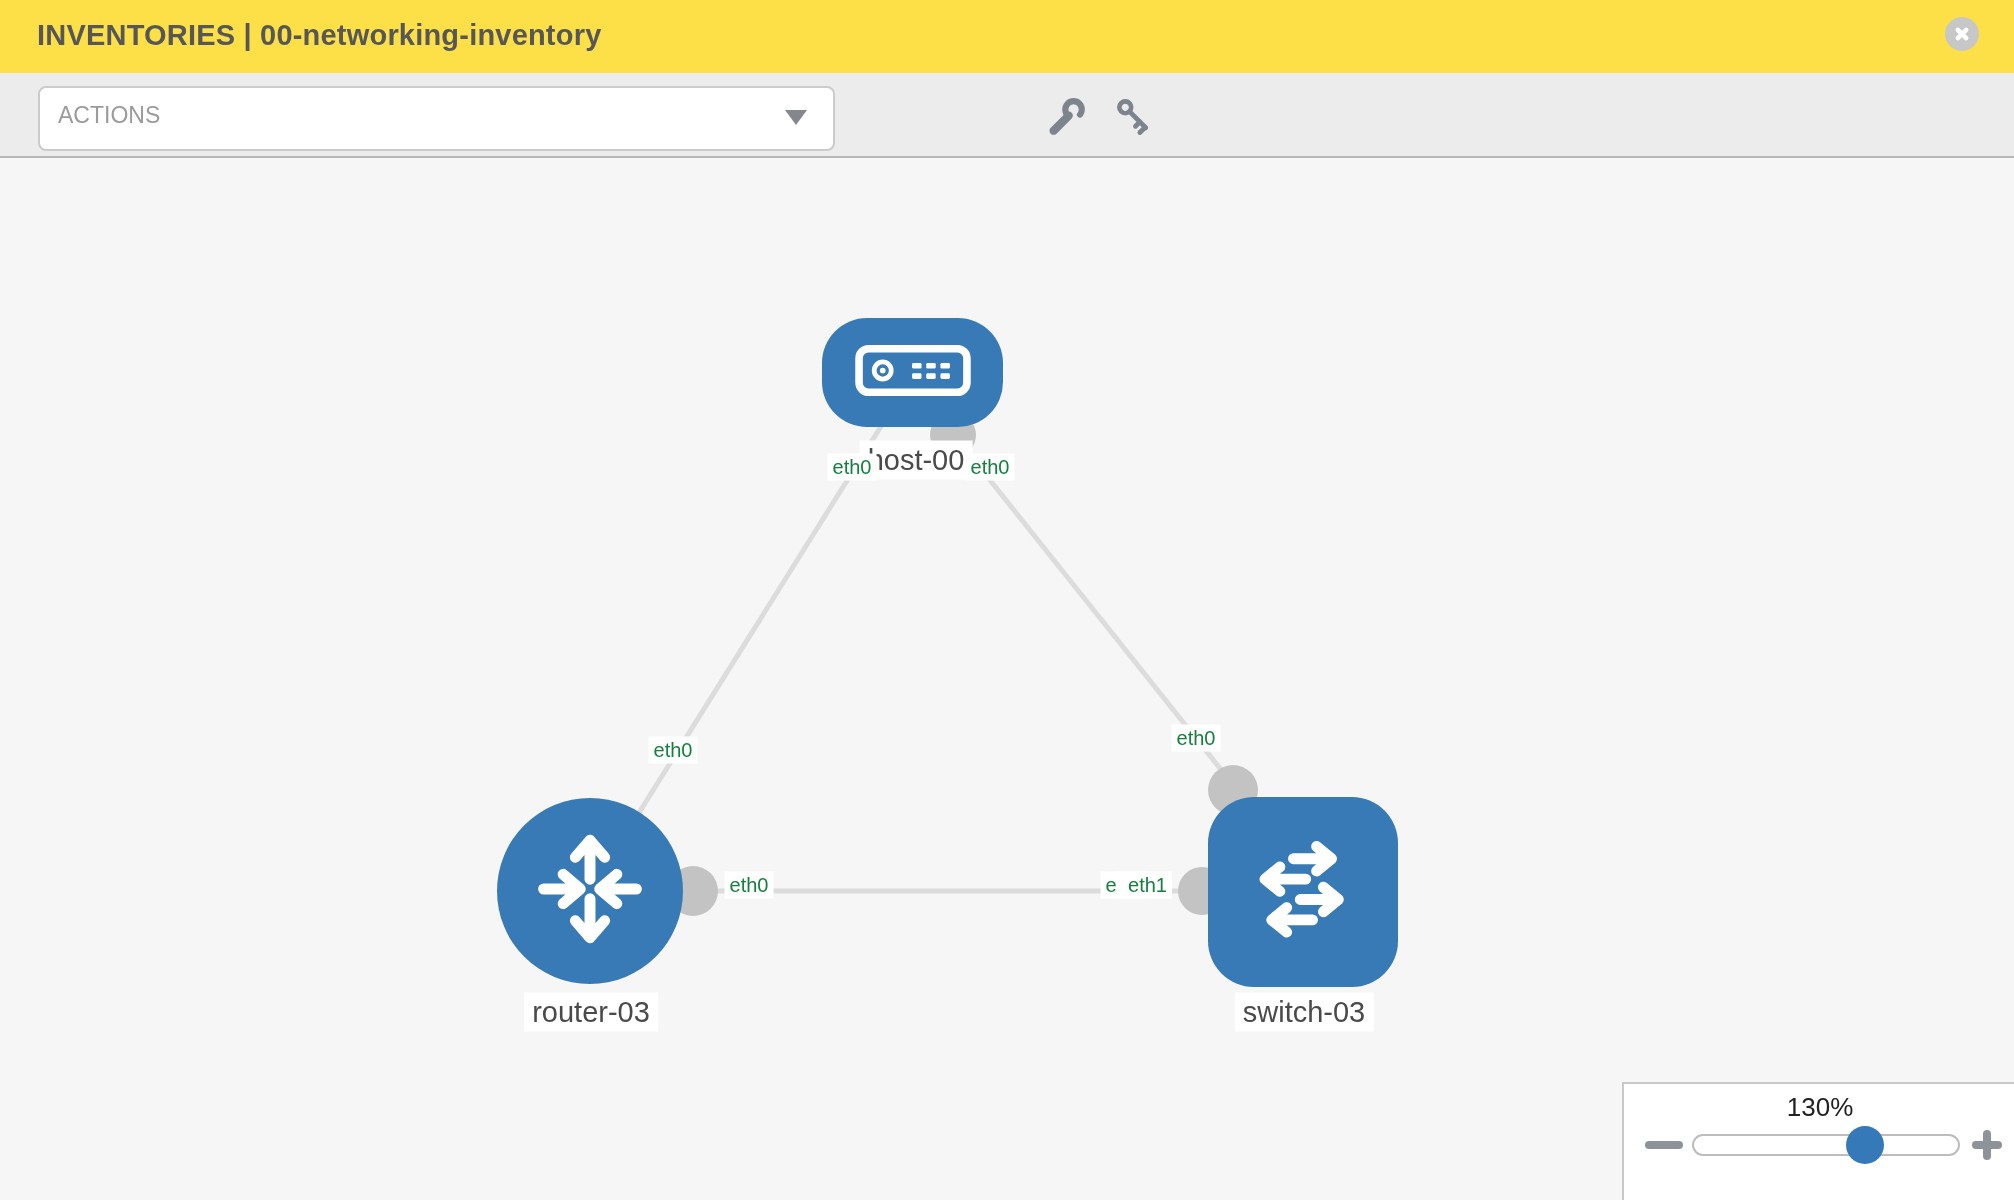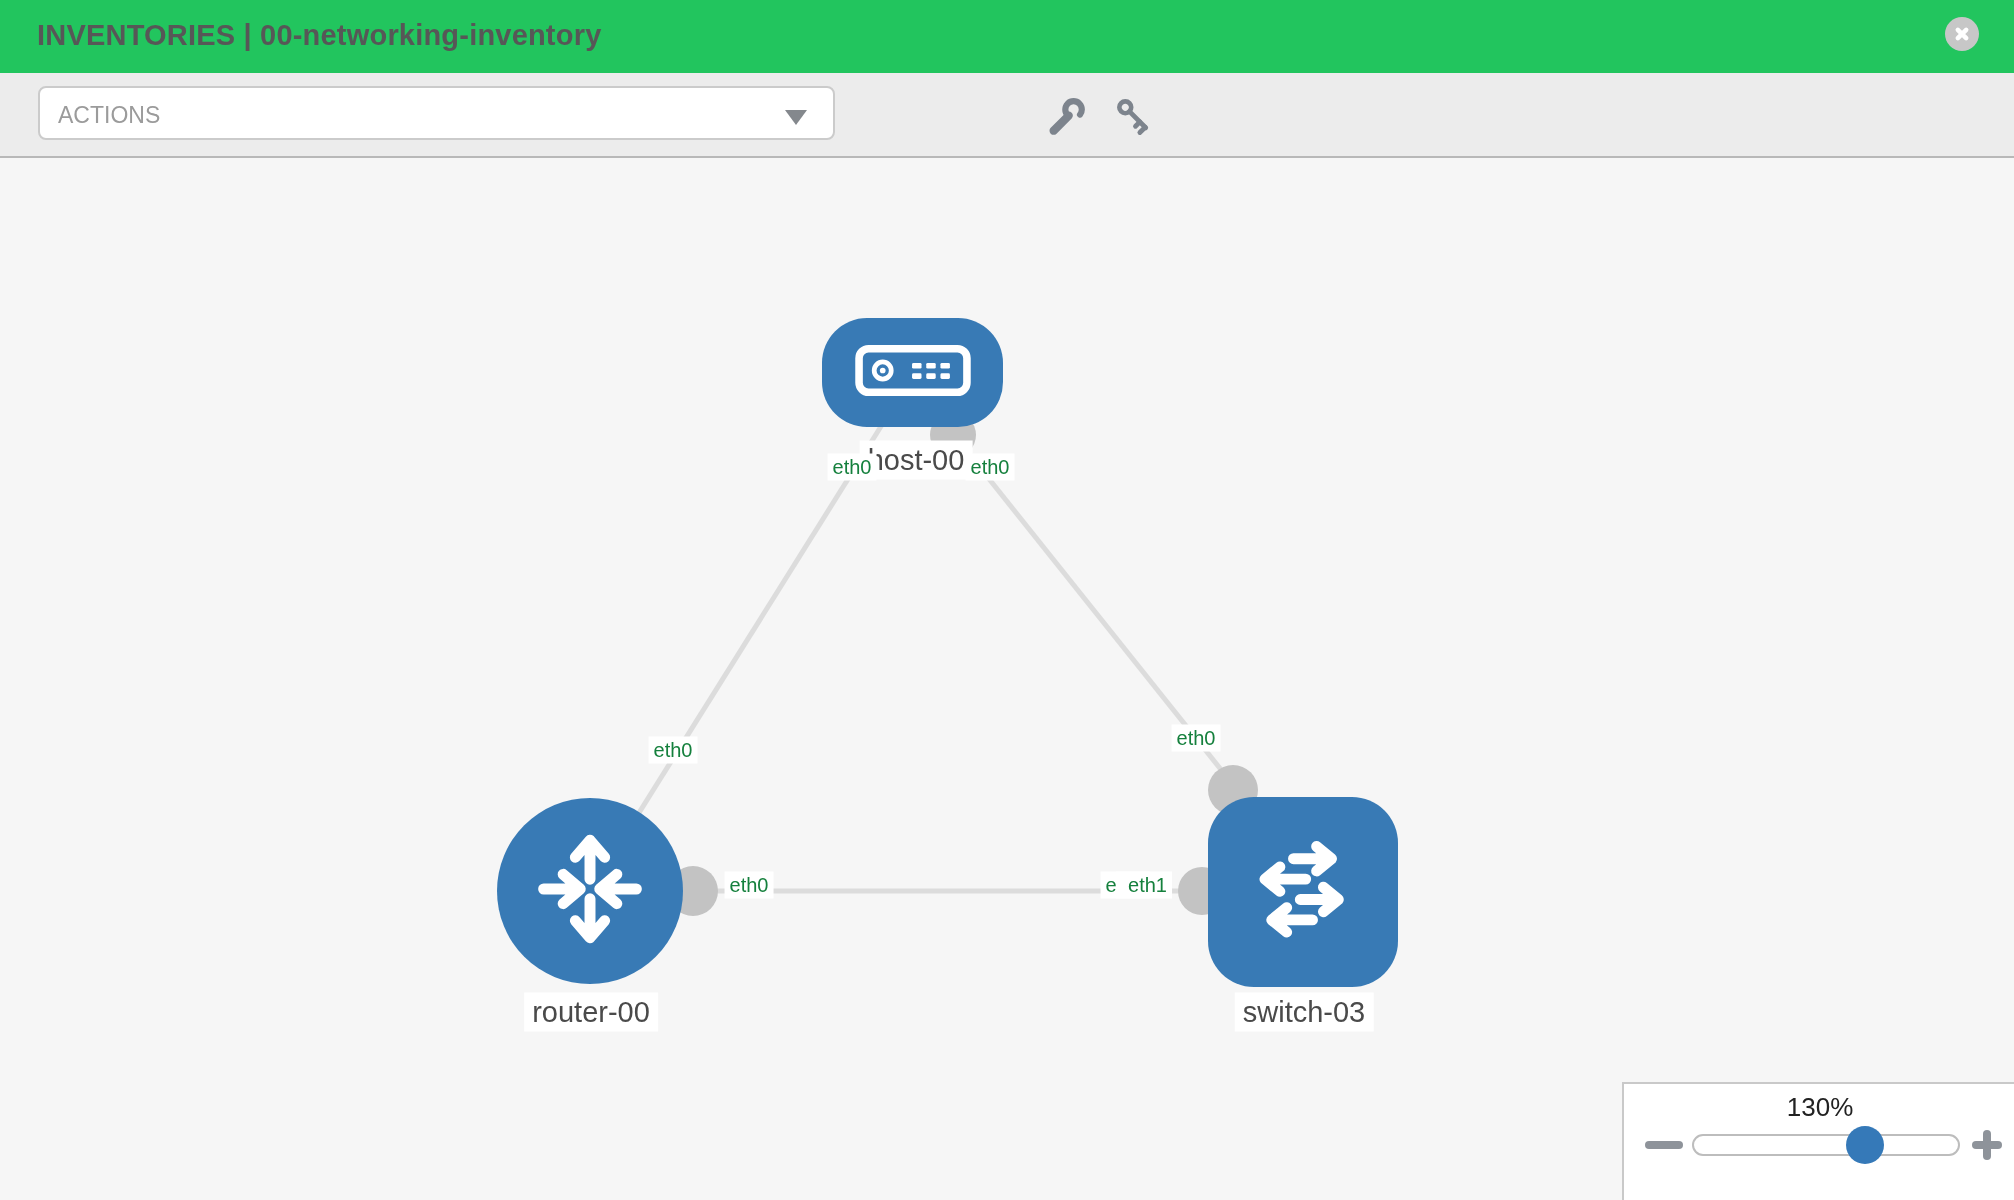--- a/index.html
+++ b/index.html
@@ -1,32 +1,32 @@
 <!DOCTYPE html>
 <html><head>
 <meta charset="utf-8">
 <style>
   * { margin:0; padding:0; box-sizing:border-box; }
   html,body { width:2014px; height:1200px; overflow:hidden;
     font-family:"Liberation Sans", sans-serif; background:#f6f6f6; }
 
   
   .header { position:absolute; left:0; top:0; width:2014px; height:92px;
-    background:#22c55e; border-bottom:1px solid #d7d7d7; }
+    background:#fde047; border-bottom:1px solid #d7d7d7; }
   .header .title { position:absolute; left:37px; top:0; line-height:71px;
     font-size:29px; font-weight:700; color:#575757; letter-spacing:.2px; }
   .close-btn { position:absolute; left:1945px; top:17px; width:34px; height:34px;
     border:none; border-radius:50%; background:#c7c7c7; cursor:pointer;
     display:flex; align-items:center; justify-content:center; padding:0; }
   .close-btn svg { width:20px; height:20px; display:block; }
 
   
   .toolbar { position:absolute; left:0; top:73px; width:2014px; height:85px;
     background:#ececec; border-bottom:2px solid #b8b8b8; }
-  .fake-select { position:absolute; top:13px; height:54px; background:#fff;
+  .fake-select { position:absolute; top:13px; height:65px; background:#fff;
     border:2px solid #cbcbcb; border-radius:8px; cursor:pointer; }
   .fake-select .sel-label { position:absolute; left:18px; top:0; line-height:54px;
     font-size:23px; color:#9b9b9b; }
   .caret { position:absolute; right:26px; top:22px; width:0; height:0;
     border-left:11px solid transparent; border-right:11px solid transparent;
     border-top:15px solid #84888d; }
   .select-actions { left:38px; width:797px; }
   .select-search  { left:1183px; width:782px; }
   .tool-icon { position:absolute; top:22px; width:44px; height:44px; cursor:pointer;
     background:none; border:none; padding:0; }
@@ -167,21 +167,21 @@
           <path d="M43 27 H68 M60 18 L71 27 L60 36"></path>
           <path d="M52 42 H26 M33 33 L22 42 L33 51"></path>
           <path d="M48 57 H73 M65 48 L76 57 L65 66"></path>
           <path d="M57 72 H31 M38 63 L27 72 L38 81"></path>
         </g>
       </svg>
     </span>
   </div>
 
   <span class="chip node-label" style="left:916px; top:301px;">host-00</span>
-  <span class="chip node-label" style="left:591px; top:853px;">router-00</span>
+  <span class="chip node-label" style="left:591px; top:853px;">router-03</span>
   <span class="chip node-label" style="left:1304px; top:853px;">switch-03</span>
 
   <span class="chip iface-label" style="left:852px; top:308px;">eth0</span>
   <span class="chip iface-label" style="left:990px; top:308px;">eth0</span>
   <span class="chip iface-label" style="left:673px; top:591px;">eth0</span>
   <span class="chip iface-label" style="left:1196px; top:579px;">eth0</span>
   <span class="chip iface-label" style="left:749px; top:726px;">eth0</span>
   <span class="chip iface-label" style="left:1125px; top:726px; z-index:1;">eth0</span>
   <span class="chip iface-label" style="left:1144px; top:726px; z-index:2;padding-left:12px;">eth1</span>
 

